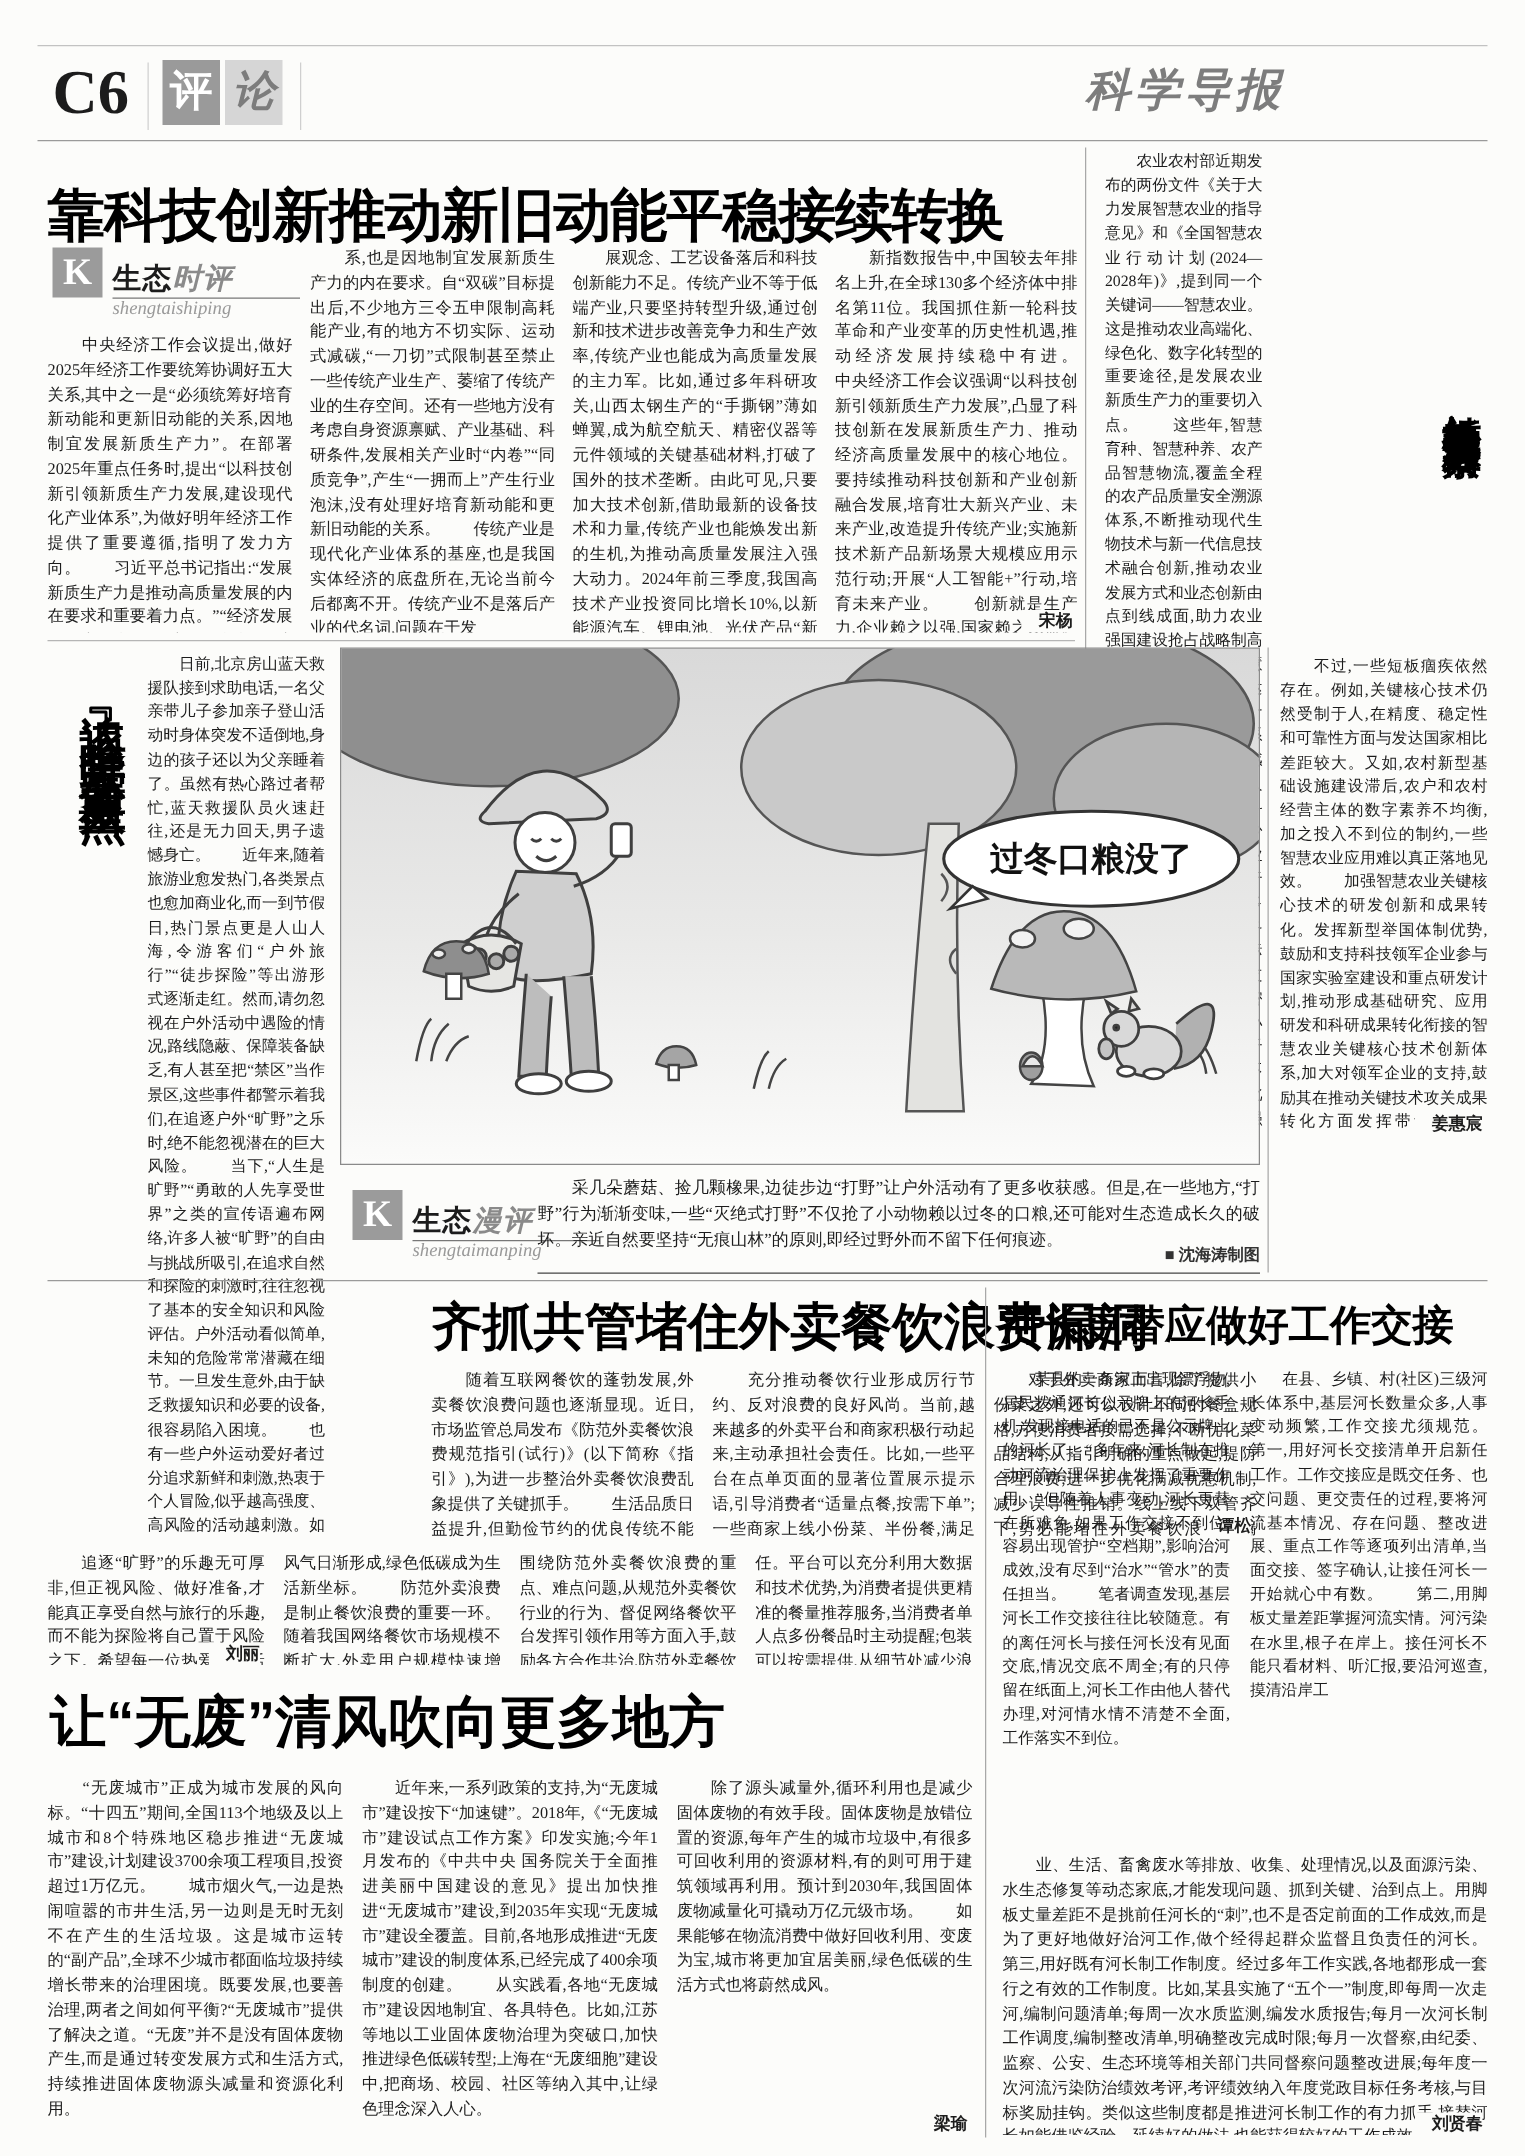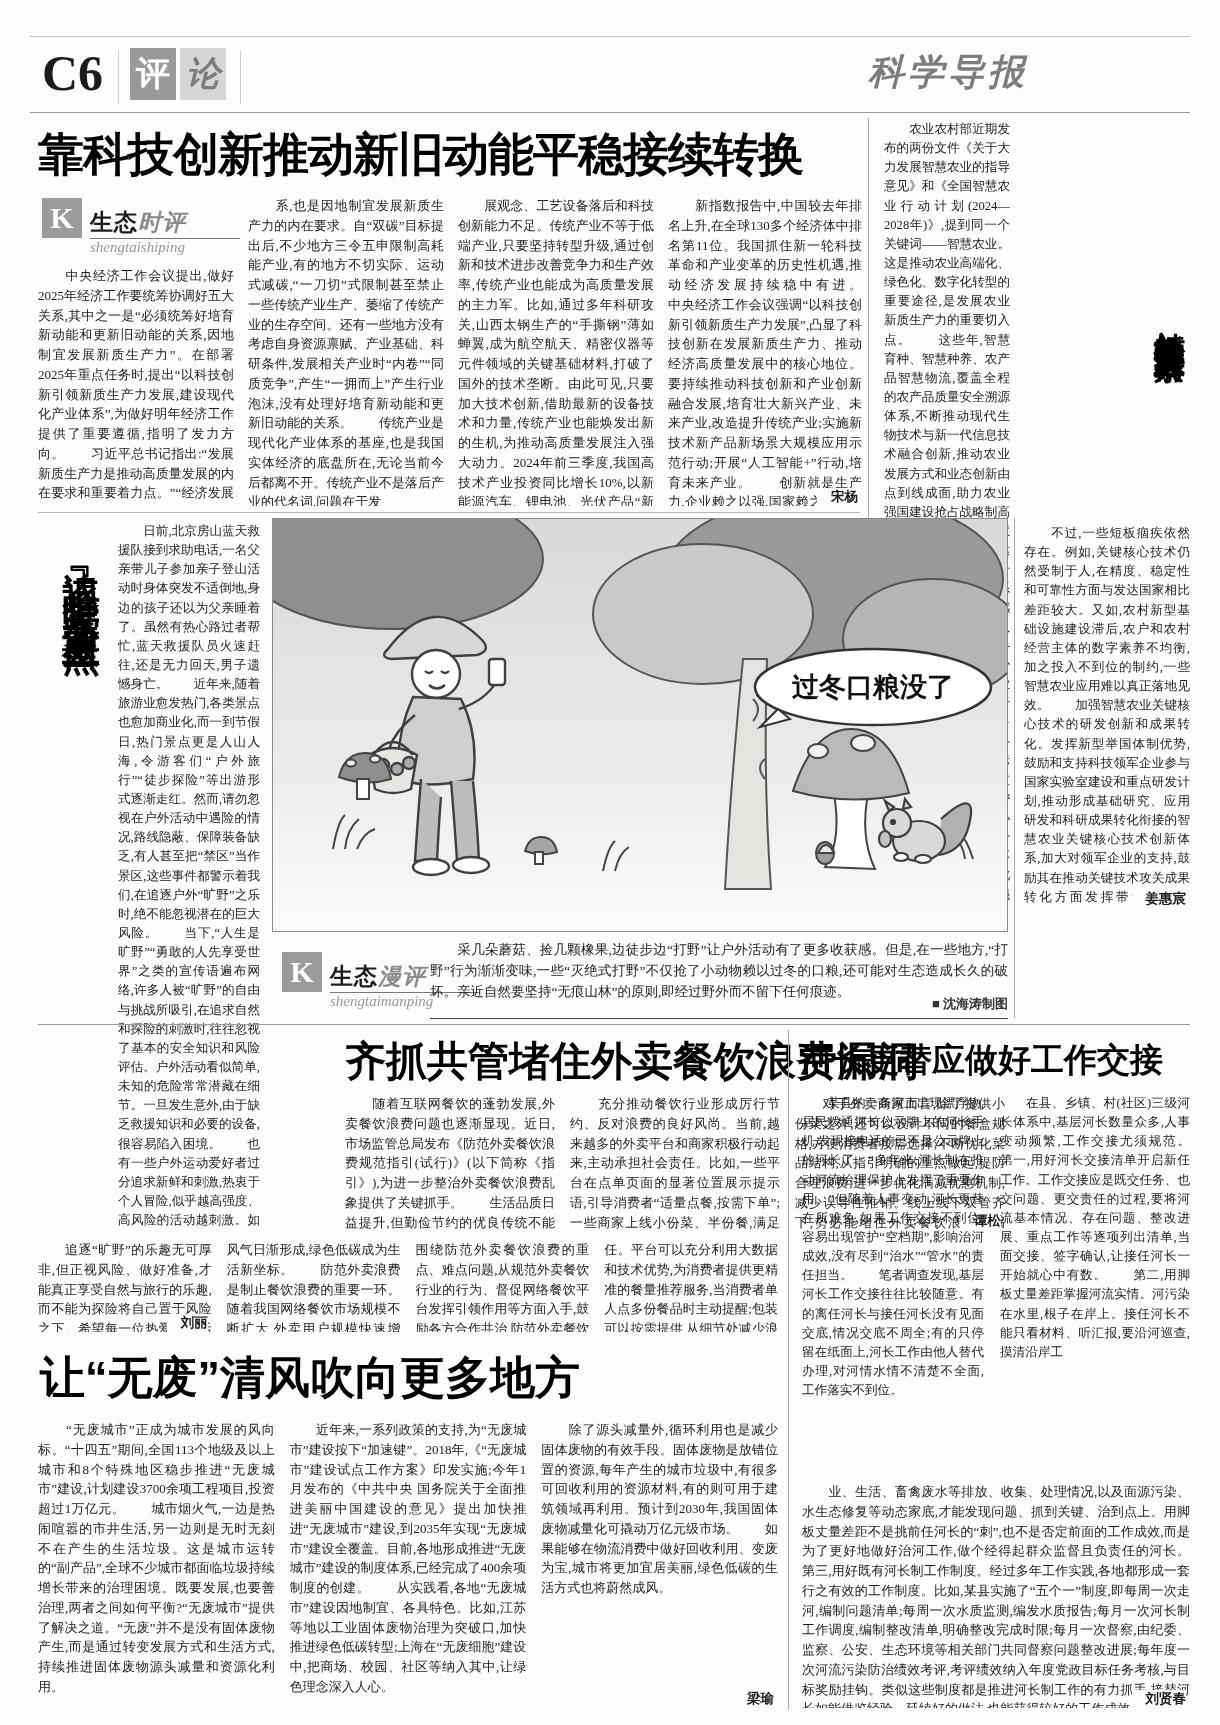--- a/index.html
+++ b/index.html
@@ -51,21 +51,21 @@
 
   <div class="hrule" style="left:30px;top:36px;width:1160px;background:#c2c2c2;"></div>
   <div class="edition">C6</div>
   <div class="vrule" style="left:118px;top:50px;height:54px;background:#cfcfcf;"></div>
   <div class="logoblk" style="left:130px;background:#9a9a9a;color:#fff;">评</div>
   <div class="logoblk" style="left:180px;background:#d6d6d6;color:#7c7c7c;font-style:italic;">论</div>
   <div class="vrule" style="left:240px;top:50px;height:54px;background:#cfcfcf;"></div>
   <div class="masthead">科学导报</div>
   <div class="hrule" style="left:30px;top:112px;width:1160px;"></div>
 
-  <div class="h-main" style="left:38px;top:124px;font-size:46px;letter-spacing:-1px;">靠科技创新推动新旧动能平稳接续转换</div>
+  <div class="h-main" style="left:38px;top:142px;font-size:46px;letter-spacing:-1px;">靠科技创新推动新旧动能平稳接续转换</div>
 
   <div class="seclabel" style="left:42px;top:198px;">
     <div class="krow">
       <div class="kbox">K</div>
       <div class="lname"><span>生态</span><span class="lt2">时评</span></div>
     </div>
     <div class="pinyin">shengtaishiping</div>
   </div>
 
   <div class="colbox txt" style="left:38px;top:266px;width:196px;height:240px;">　　中央经济工作会议提出,做好2025年经济工作要统筹协调好五大关系,其中之一是“必须统筹好培育新动能和更新旧动能的关系,因地制宜发展新质生产力”。在部署2025年重点任务时,提出“以科技创新引领新质生产力发展,建设现代化产业体系”,为做好明年经济工作提供了重要遵循,指明了发力方向。　　习近平总书记指出:“发展新质生产力是推动高质量发展的内在要求和重要着力点。”“经济发展到一定阶段,需要实现动能转换,培育新动能,驱动形成经济增长的合力。统筹好培育新动能和更新旧动能的关</div>

